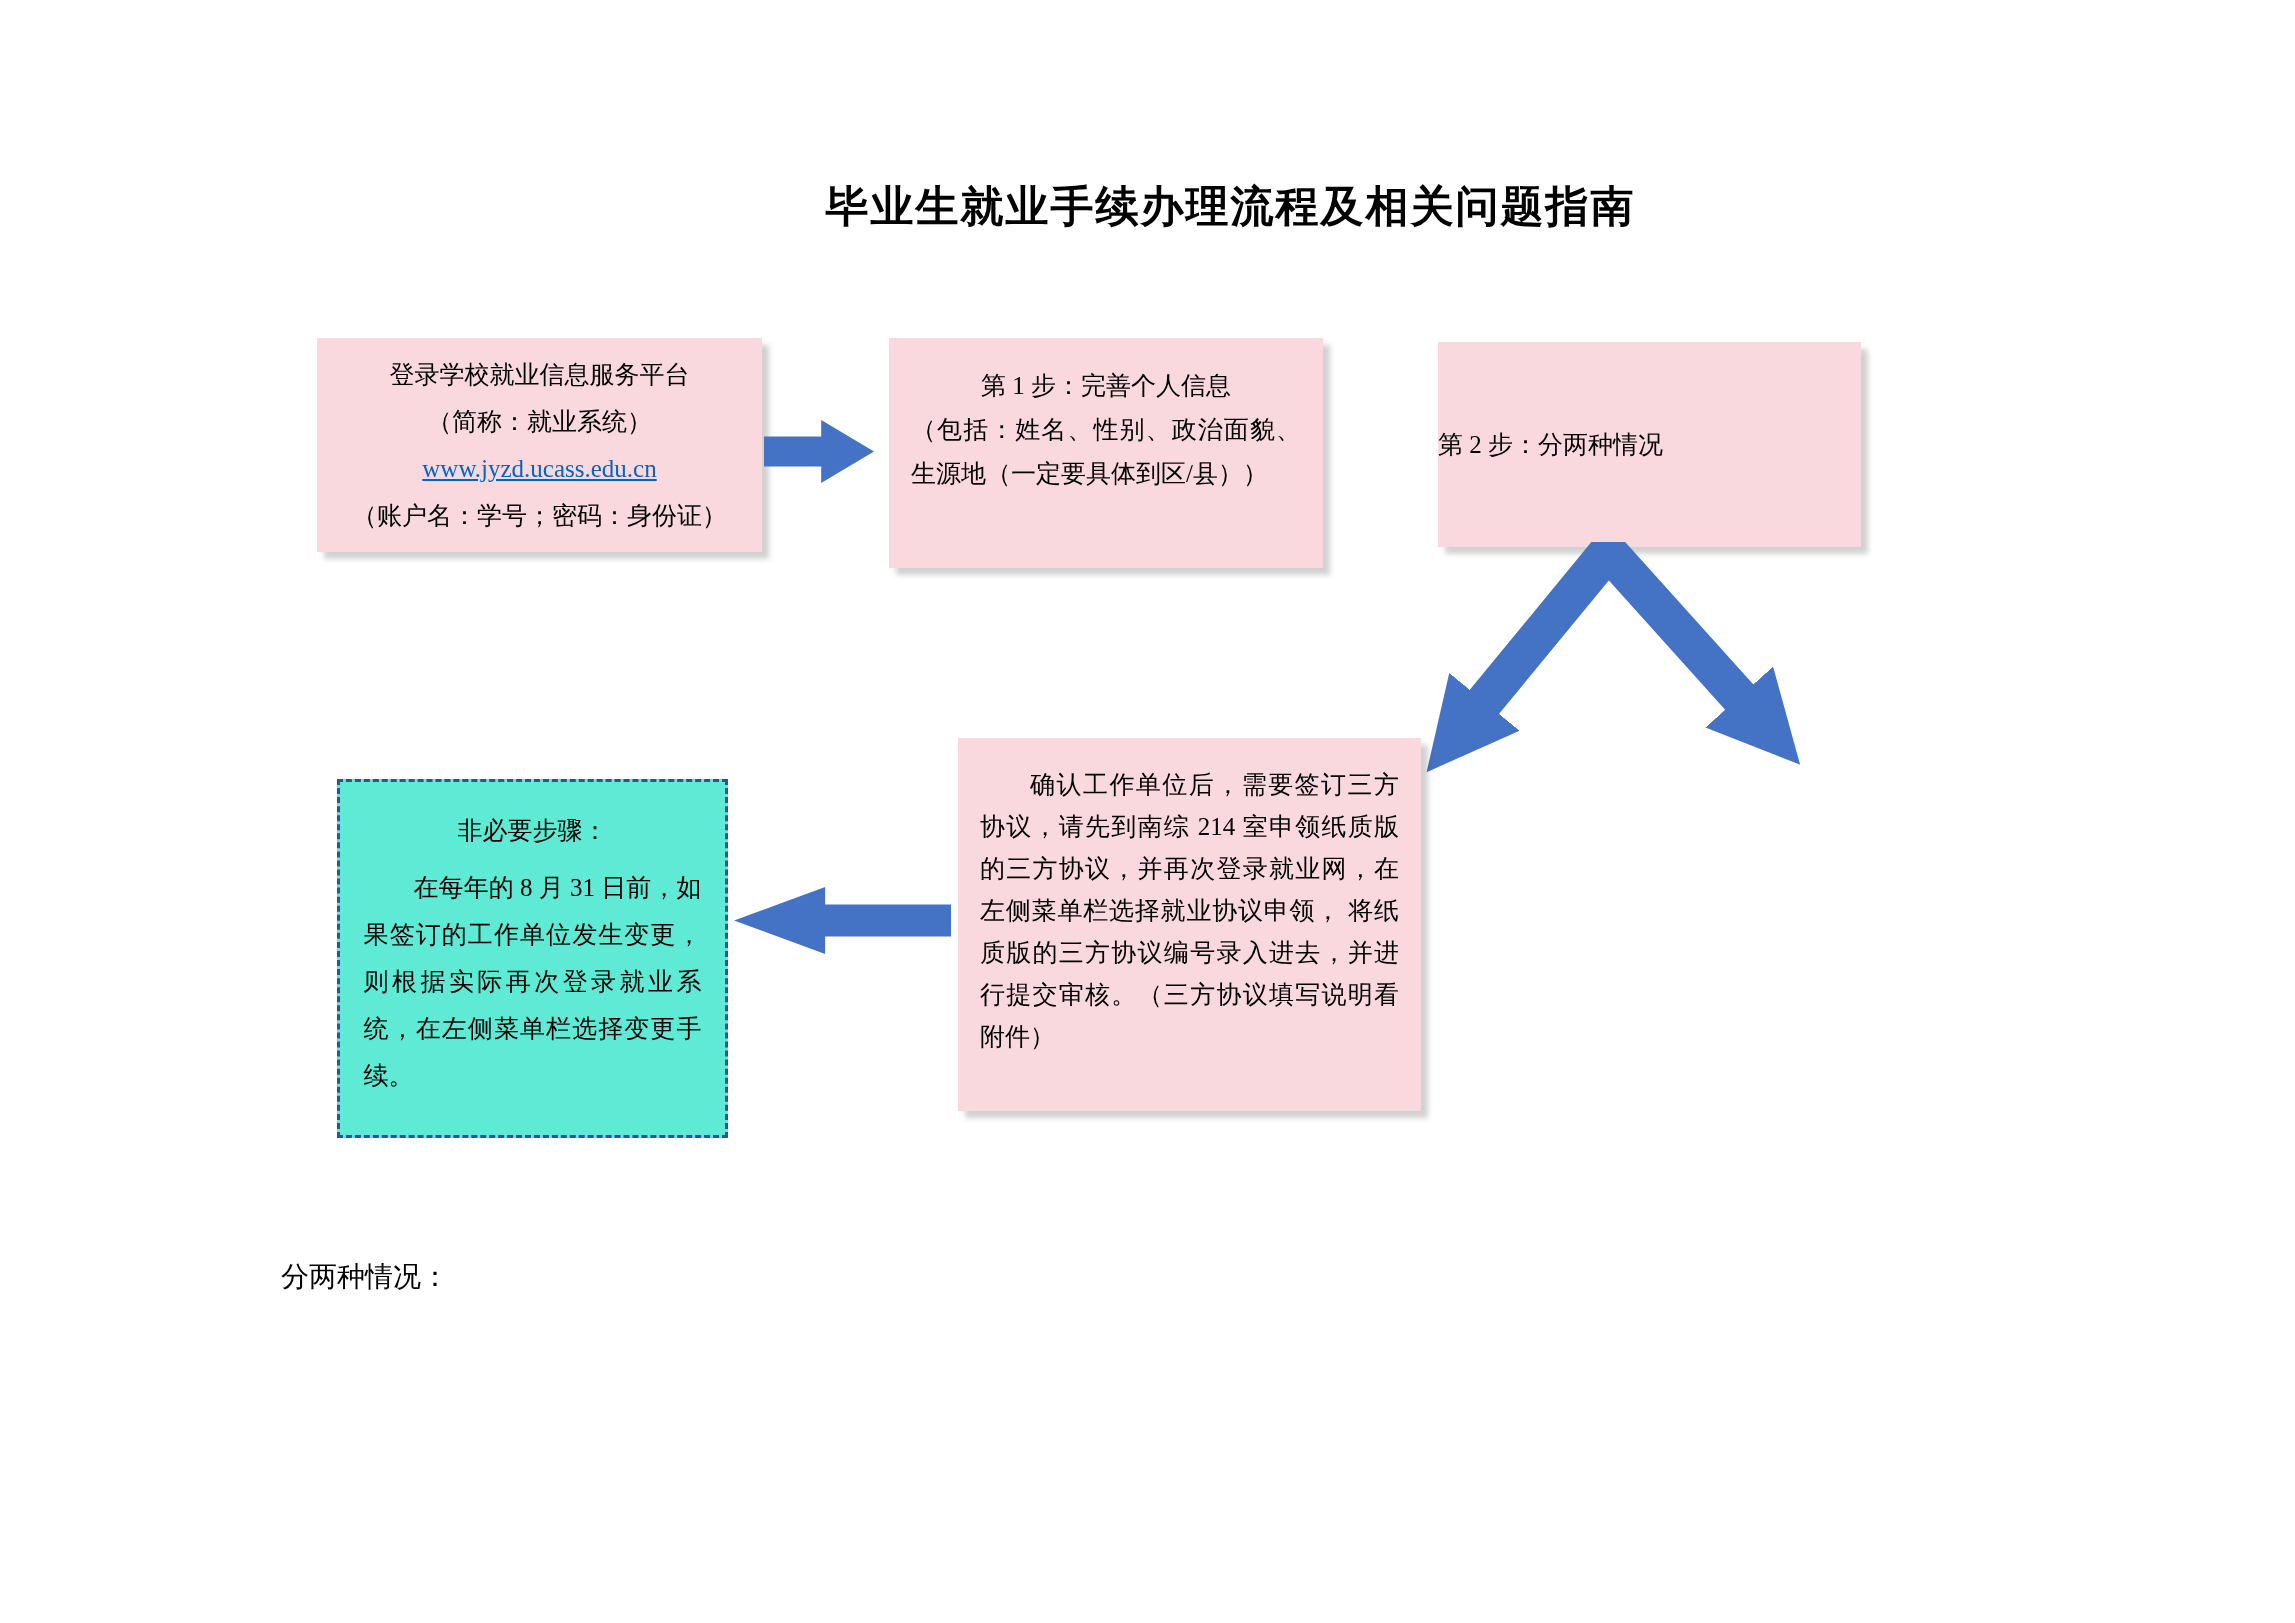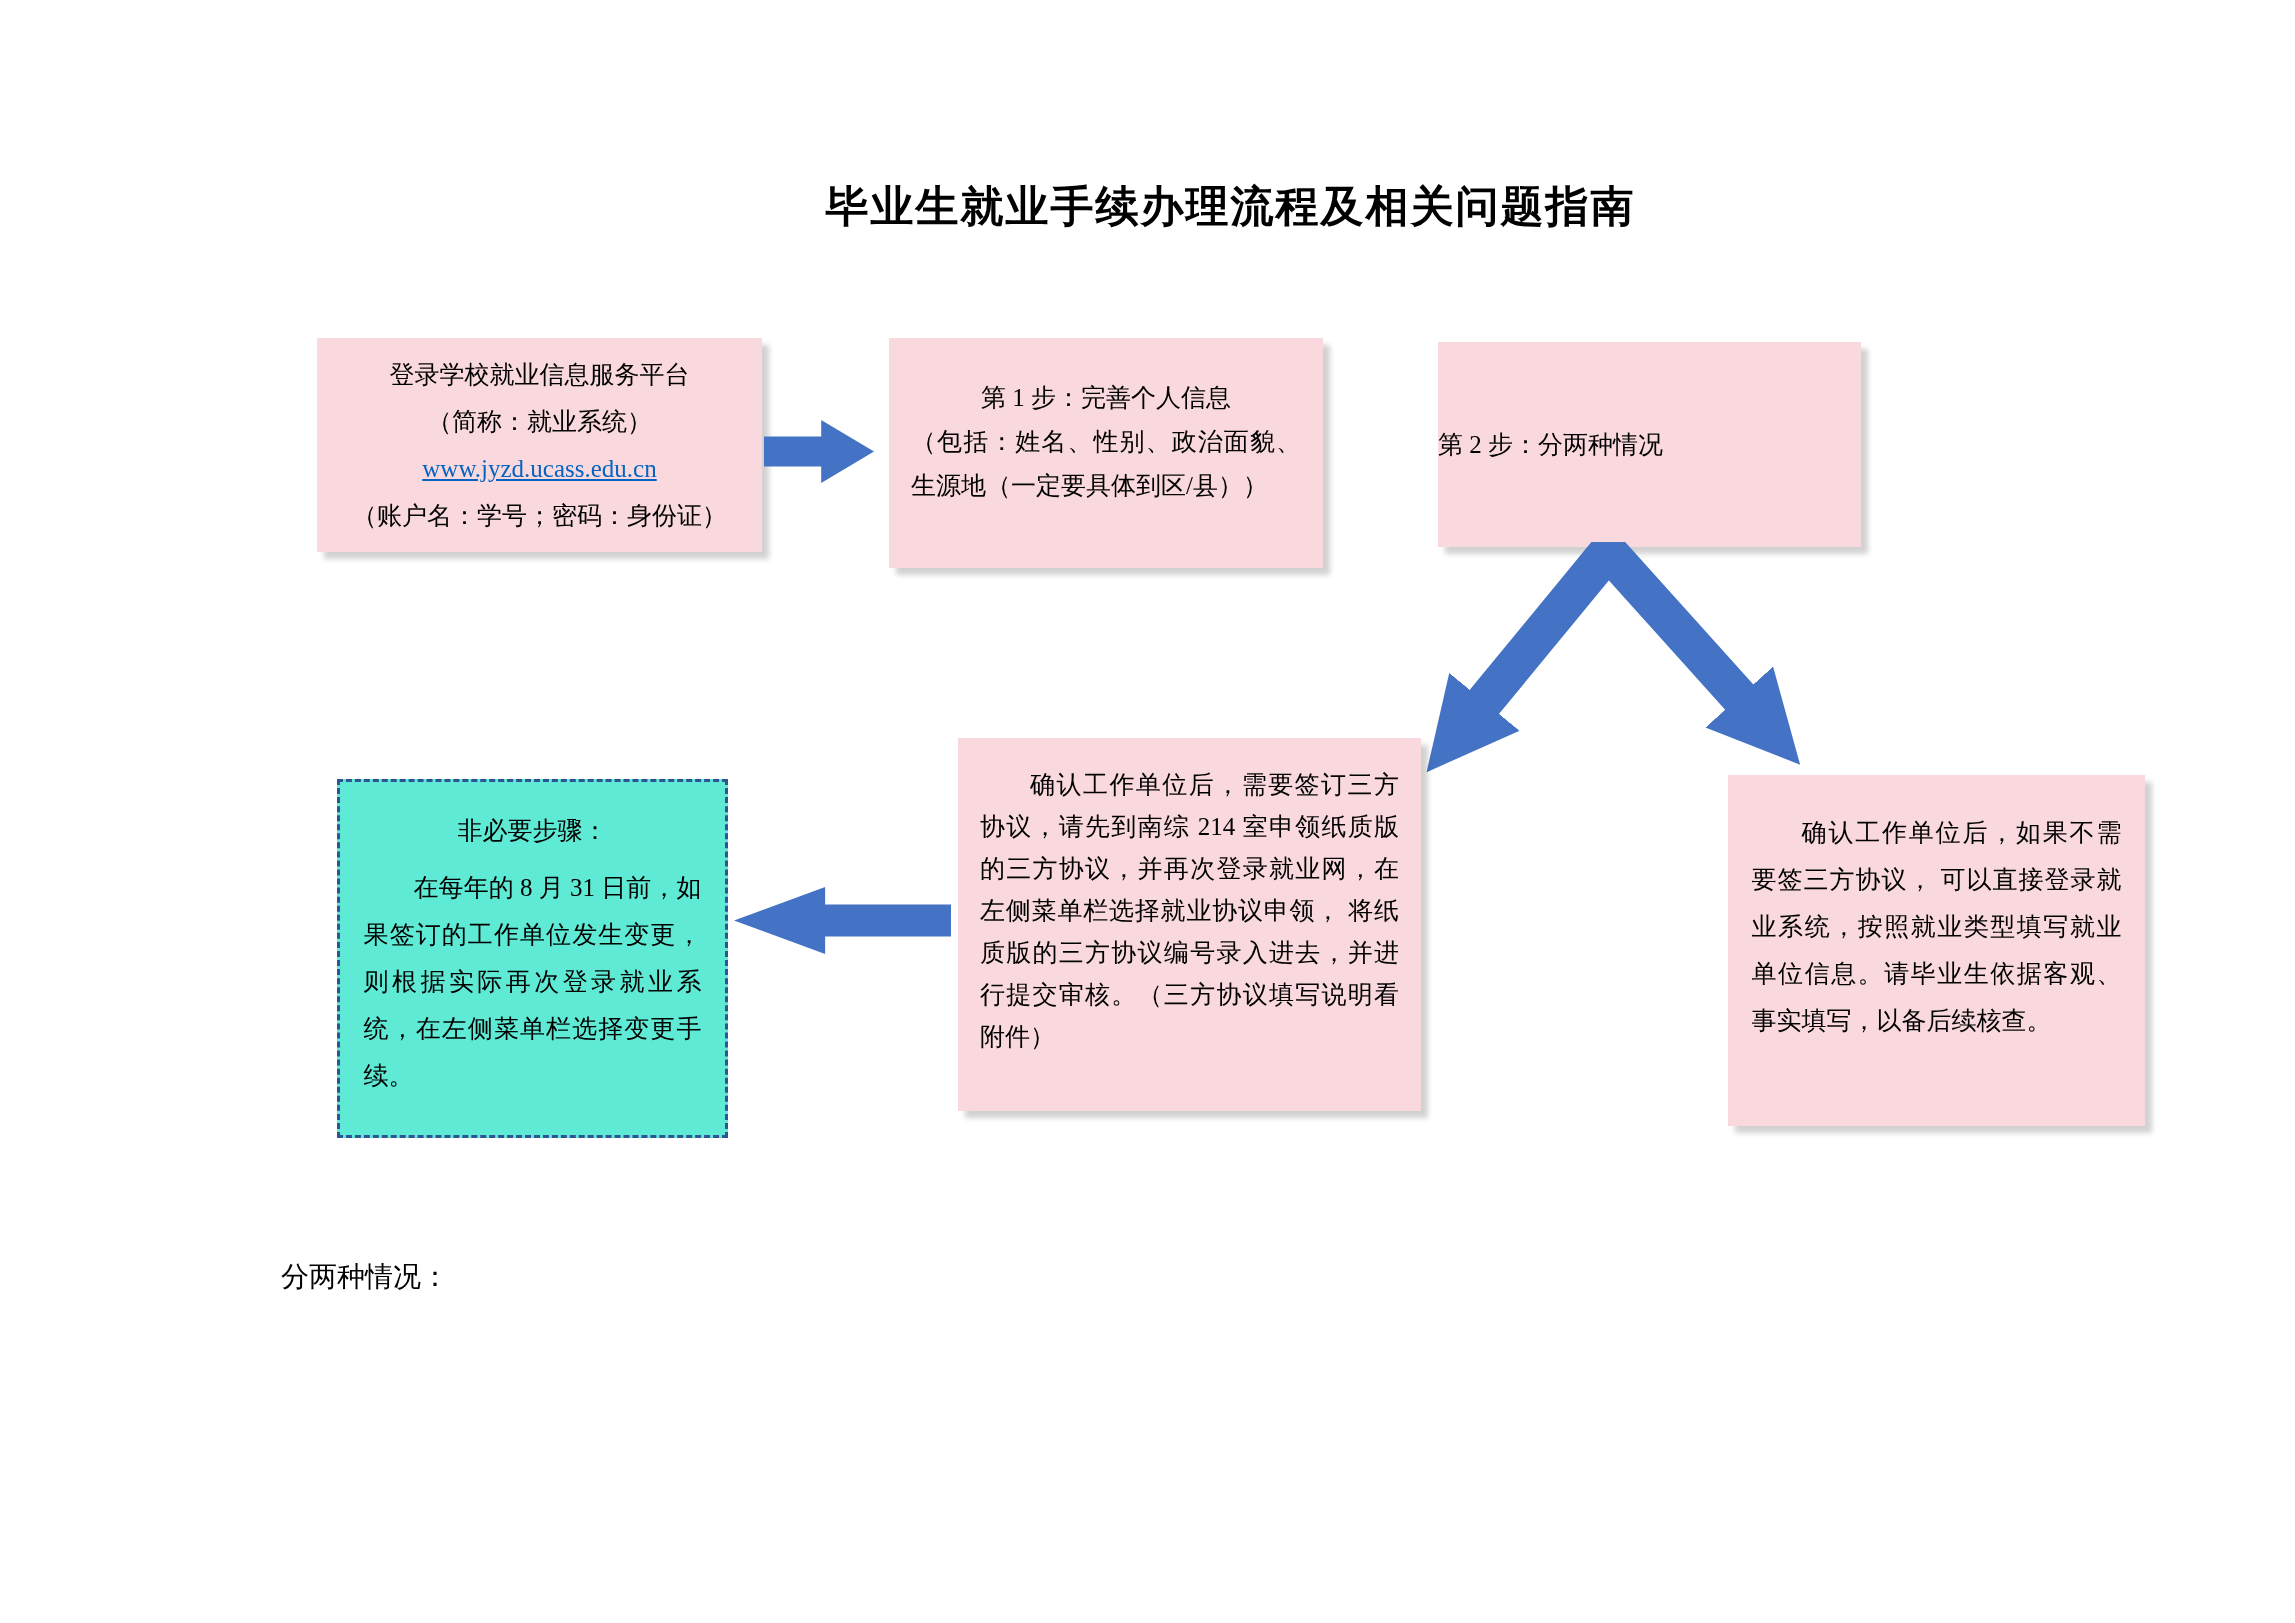--- a/index.html
+++ b/index.html
@@ -18,21 +18,21 @@
          text-align:center;font-size:43px;font-weight:bold;letter-spacing:2px;}
 
   .box{position:absolute;box-sizing:border-box;font-size:25px;}
   .pink{background:var(--box-fill);box-shadow:6.5px 6.5px 5.2px rgba(0,0,0,0.18);}
 
   .login-box{left:317px;top:338px;width:445px;height:214px;
              display:flex;flex-direction:column;justify-content:center;align-items:center;
              line-height:47px;text-align:center;}
   .login-box .link{color:var(--link-blue);text-decoration:underline;cursor:pointer;}
 
-  .step1-box{left:889px;top:338px;width:434px;height:230px;padding:38px 22px;line-height:44px;}
+  .step1-box{left:889px;top:338px;width:434px;height:230px;padding:26px 22px;line-height:44px;}
   .step1-box .centered{text-align:center;}
   .step1-box .para{text-align:justify;margin:0;}
 
   .step2-box{left:1438px;top:342px;width:423px;height:205px;
              display:flex;align-items:center;justify-content:flex-start;}
 
   .sign-box{left:958px;top:738px;width:463px;height:373px;padding:15.7px 22px;line-height:42px;}
   .nosign-box{left:1728px;top:775px;width:417px;height:351px;padding:23.6px 23.6px;line-height:47px;}
   .para{margin:0;}
   .indent{text-indent:2em;margin-top:10px;}
@@ -89,23 +89,20 @@
         <path d="M0,0 L6,3 L0,6 Z" class="head"></path>
       </marker>
     </defs>
     <polyline points="174,262 378,14 594,254" class="varrow" marker-start="url(#ah)" marker-end="url(#ah)"></polyline>
   </svg>
 
   <div class="box pink sign-box">
     <p class="para indent justify">确认工作单位后，需要签订三方协议，请先到南综 214 室申领纸质版的三方协议，并再次登录就业网，在左侧菜单栏选择就业协议申领， 将纸质版的三方协议编号录入进去，并进行提交审核。（三方协议填写说明看附件）</p>
   </div>
 
-  <div class="box pink nosign-box">
-    <p class="para indent justify">确认工作单位后，如果不需要签三方协议， 可以直接登录就业系统，按照就业类型填写就业单位信息。请毕业生依据客观、事实填写，以备后续核查。</p>
-  </div>
 
   <div class="block-arrow arrow-left"></div>
 
   <div class="box dashed optional-box">
     <div class="centered">非必要步骤：</div>
     <p class="para indent justify">在每年的 8 月 31 日前，如果签订的工作单位发生变更，则根据实际再次登录就业系统，在左侧菜单栏选择变更手续。</p>
   </div>
 
   <div class="tips">
     <span class="tips-label">分两种情况：</span>

